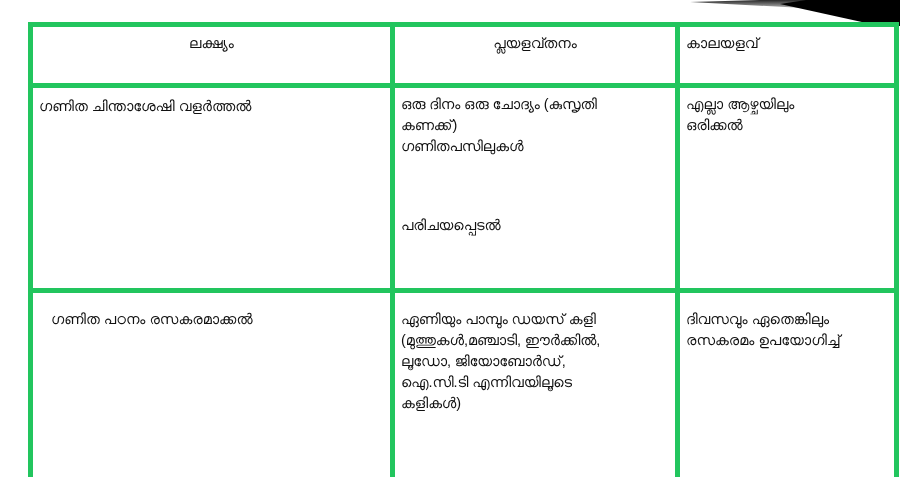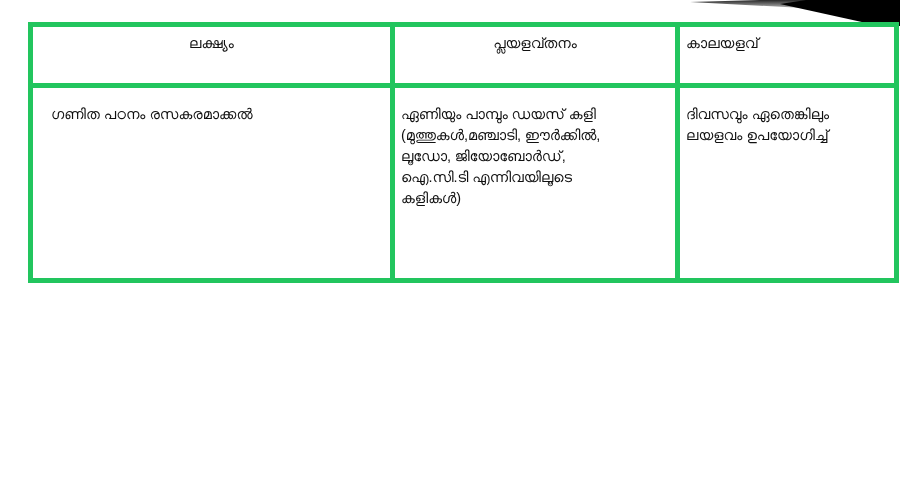--- a/index.html
+++ b/index.html
@@ -98,36 +98,52 @@
 
 <div class="page">
   <table class="doc-table">
     <tbody>
       <tr>
         <td class="col-a head-cell head-a">ലക്ഷ്യം</td>
         <td class="col-b head-cell head-b">പ്ലയളവ്തനം</td>
         <td class="col-c head-cell head-c">കാലയളവ്</td>
       </tr>
 
+      <tr>
+        <td class="col-a cell-a1">
+          <div class="row1-a-text">ഗണിത ചിന്താശേഷി വളർത്തൽ</div>
+        </td>
+        <td class="col-b cell-a1 tight">
+          <div>ഒരു ദിനം ഒരു ചോദ്യം (കുസൃതി</div>
+          <div>കണക്ക്)</div>
+          <div>ഗണിതപസിലുകൾ</div>
+          <div class="spacer-block"></div>
+          <div>പരിചയപ്പെടൽ</div>
+        </td>
+        <td class="col-c cell-a1">
+          <div class="nowrap-line">എല്ലാ ആഴ്ചയിലും</div>
+          <div>ഒരിക്കൽ</div>
+        </td>
+      </tr>
 
       <tr>
         <td class="col-a cell-a2">
           <div class="row2-a-text">ഗണിത പഠനം രസകരമാക്കൽ</div>
         </td>
         <td class="col-b cell-a2 tight">
           <div class="row2-a-text" style="padding-left:0">
             <div>ഏണിയും പാമ്പും ഡയസ് കളി</div>
             <div>(മുത്തുകൾ,മഞ്ചാടി,  ഈർക്കിൽ,</div>
             <div class="nowrap-line">ലൂഡോ,                    ജിയോബോർഡ്,</div>
             <div class="nowrap-line">ഐ.സി.ടി            എന്നിവയിലൂടെ</div>
             <div>കളികൾ)</div>
           </div>
         </td>
         <td class="col-c cell-a2">
           <div class="row2-a-text" style="padding-left:0">
             <div class="nowrap-line">ദിവസവും ഏതെങ്കിലും</div>
-            <div class="nowrap-line">ലയളവം ഉപയോഗിച്ച്</div>
+            <div class="nowrap-line">രസകരമം ഉപയോഗിച്ച്</div>
           </div>
         </td>
       </tr>
     </tbody>
   </table>
 </div>
 
 </body></html>

